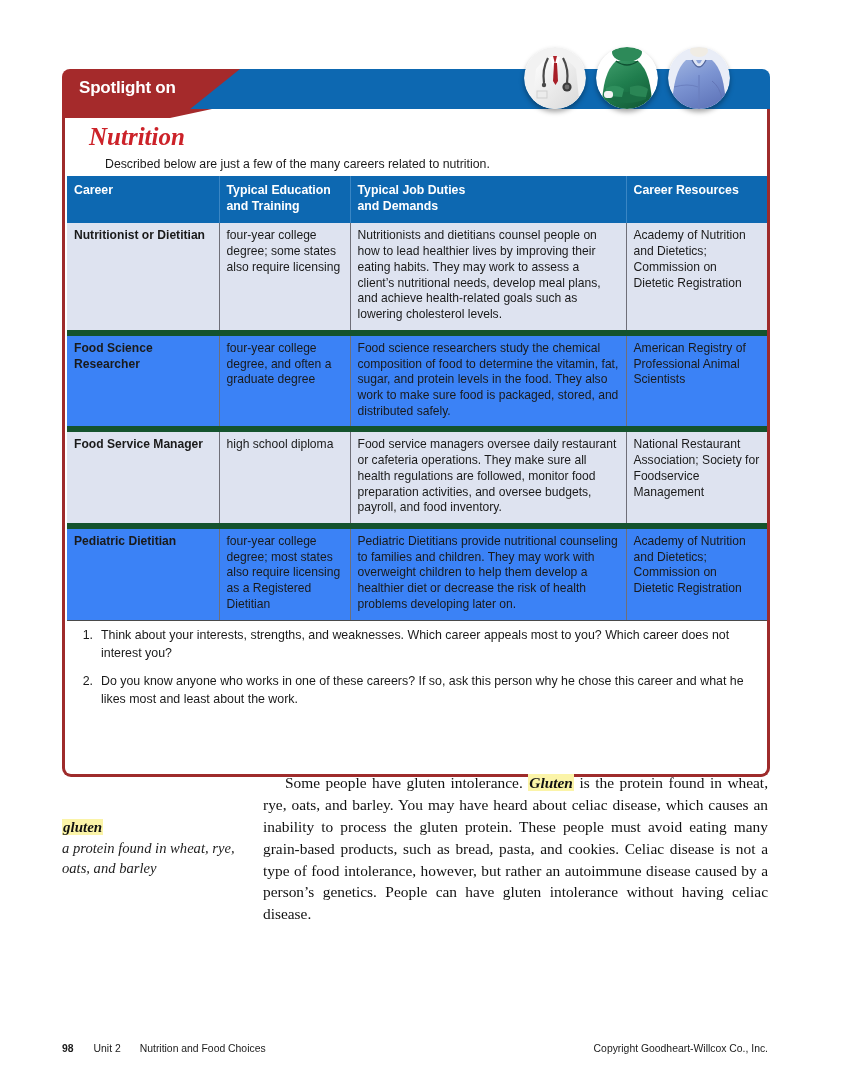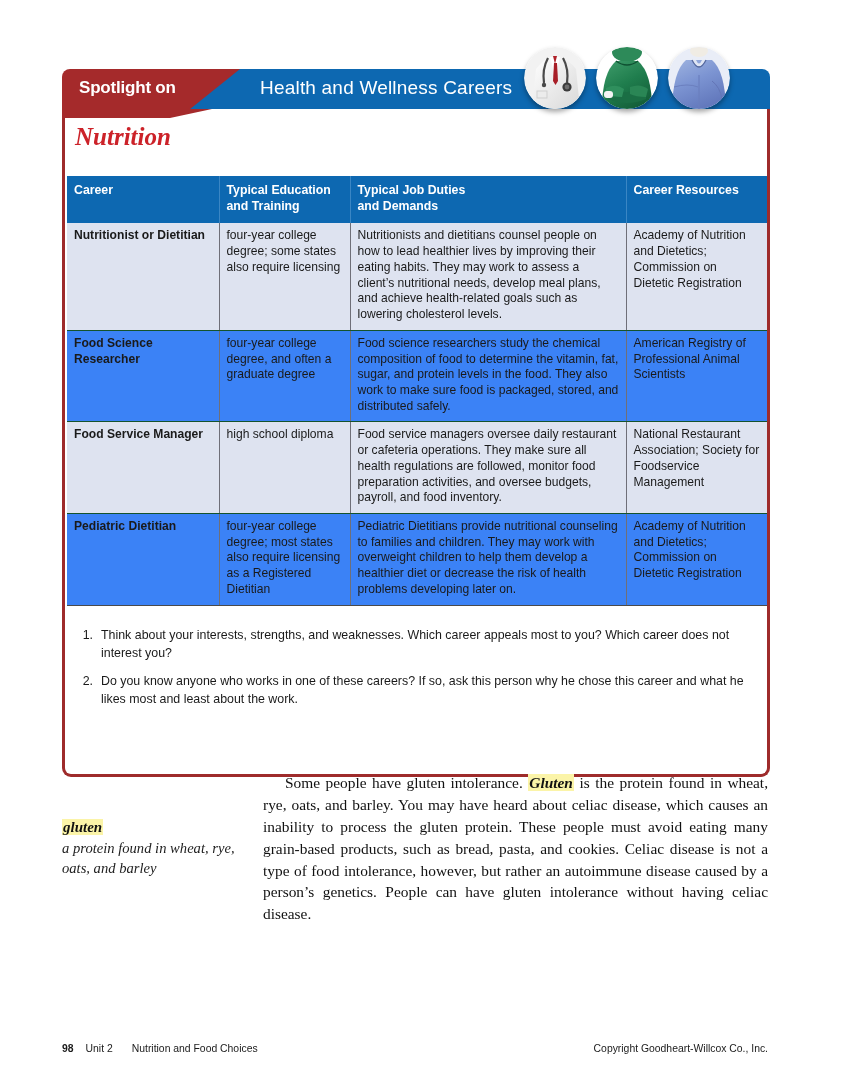--- a/index.html
+++ b/index.html
@@ -100,21 +100,21 @@
     box-shadow: 0 3px 5px rgba(0,0,0,0.35);
   }
   #photo-doctor { left: 462px; }
   #photo-surgeon { left: 534px; }
   #photo-scrubs { left: 606px; }
   .photo-circle svg { display: block; }
 
   
   #nutrition-heading {
     position: absolute;
-    left: 10px;
+    left: 24px;
     top: 26px;
     font-family: "Liberation Serif", serif;
     font-style: italic;
     font-weight: bold;
     font-size: 25px;
     color: #cc2229;
   }
   #intro-text {
     position: absolute;
     left: 40px;
@@ -150,21 +150,21 @@
     color: #ffffff;
     font-weight: bold;
     font-size: 12.3px;
     padding-top: 7px;
     padding-bottom: 9px;
     border-right: 1px solid #3a86c4;
     line-height: 1.28;
   }
   #careers-table tbody tr.row-lav td { background: #dee3f0; }
   #careers-table tbody tr.row-gray td { background: #3b82f6; }
-  #careers-table tbody tr td { border-bottom: 1px solid #14532d; }
+  #careers-table tbody tr td { border-bottom: 6px solid #14532d; }
   #careers-table tbody tr:last-child td { border-bottom: 1px solid #4a4a4a; }
   .career-name { font-weight: bold; }
   .col-1 { width: 152px; }
   .col-2 { width: 131px; }
   .col-3 { width: 276px; }
   .col-4 { width: 141px; }
 
   
   #exploring-section {
     position: absolute;
@@ -245,32 +245,31 @@
     left: 62px;
     top: 1043px;
     width: 706px;
     font-size: 10.4px;
     color: #1a1a1a;
     display: flex;
     justify-content: space-between;
     align-items: baseline;
   }
   #footer-left { display: flex; align-items: baseline; }
-  #page-number { font-weight: bold; margin-right: 12px; }
+  #page-number { font-weight: bold; margin-right: 20px; }
   #footer-unit { margin-right: 19px; }
 </style>
 </head>
 <body>
 
 <div id="banner">
   <div id="banner-blue"></div>
   <div id="banner-red"></div>
   <div id="banner-red-tail"></div>
   <div id="spotlight-label">Spotlight on</div>
-  <div id="banner-title">Health and Wellness Careers</div>
 
   <div class="photo-circle" id="photo-doctor">
     <svg width="62" height="62" viewBox="0 0 62 62">
       <defs>
         <clipPath id="cc1">
             <circle cx="31" cy="31" r="31"></circle>
           </clipPath>
         <linearGradient id="coat" x1="0" y1="0" x2="1" y2="1">
           <stop offset="0%" stop-color="#ffffff"></stop>
             <stop offset="100%" stop-color="#d8d8d8"></stop>
@@ -339,20 +338,21 @@
         <path d="M6 40 Q20 36 30 40" stroke="#6b7fbe" stroke-width="1" fill="none"></path>
         <path d="M44 34 Q52 40 54 52" stroke="#6375b5" stroke-width="1" fill="none"></path>
       </g>
     </svg>
   </div>
 </div>
 
 <div id="spotlight-box">
 
   <div id="nutrition-heading">Nutrition</div>
+  <div id="intro-text">Described below are just a few of the many careers related to nutrition.</div>
 
   <table id="careers-table">
     <colgroup>
       <col class="col-1">
         <col class="col-2">
         <col class="col-3">
         <col class="col-4">
     </colgroup>
     <thead>
       <tr>

